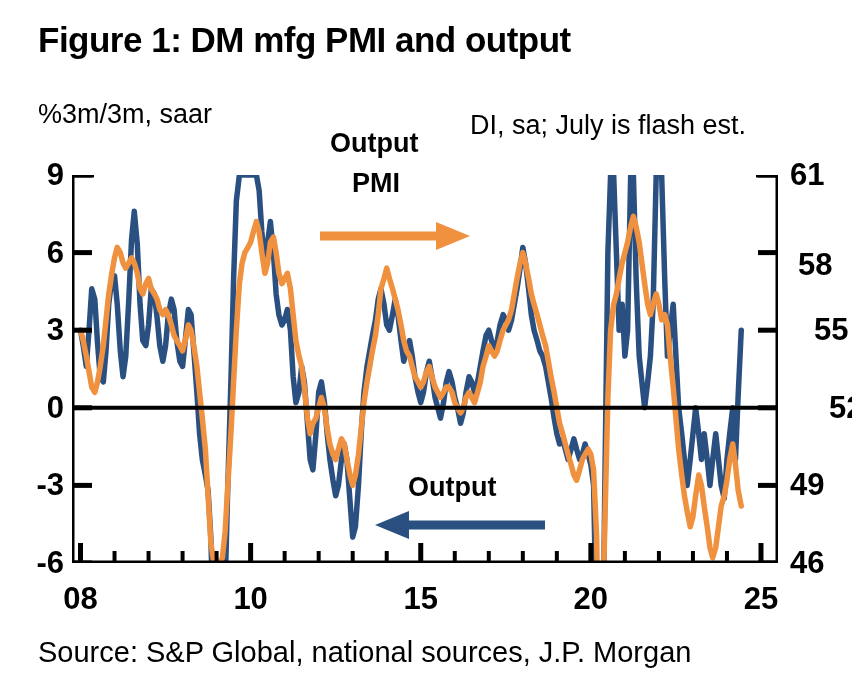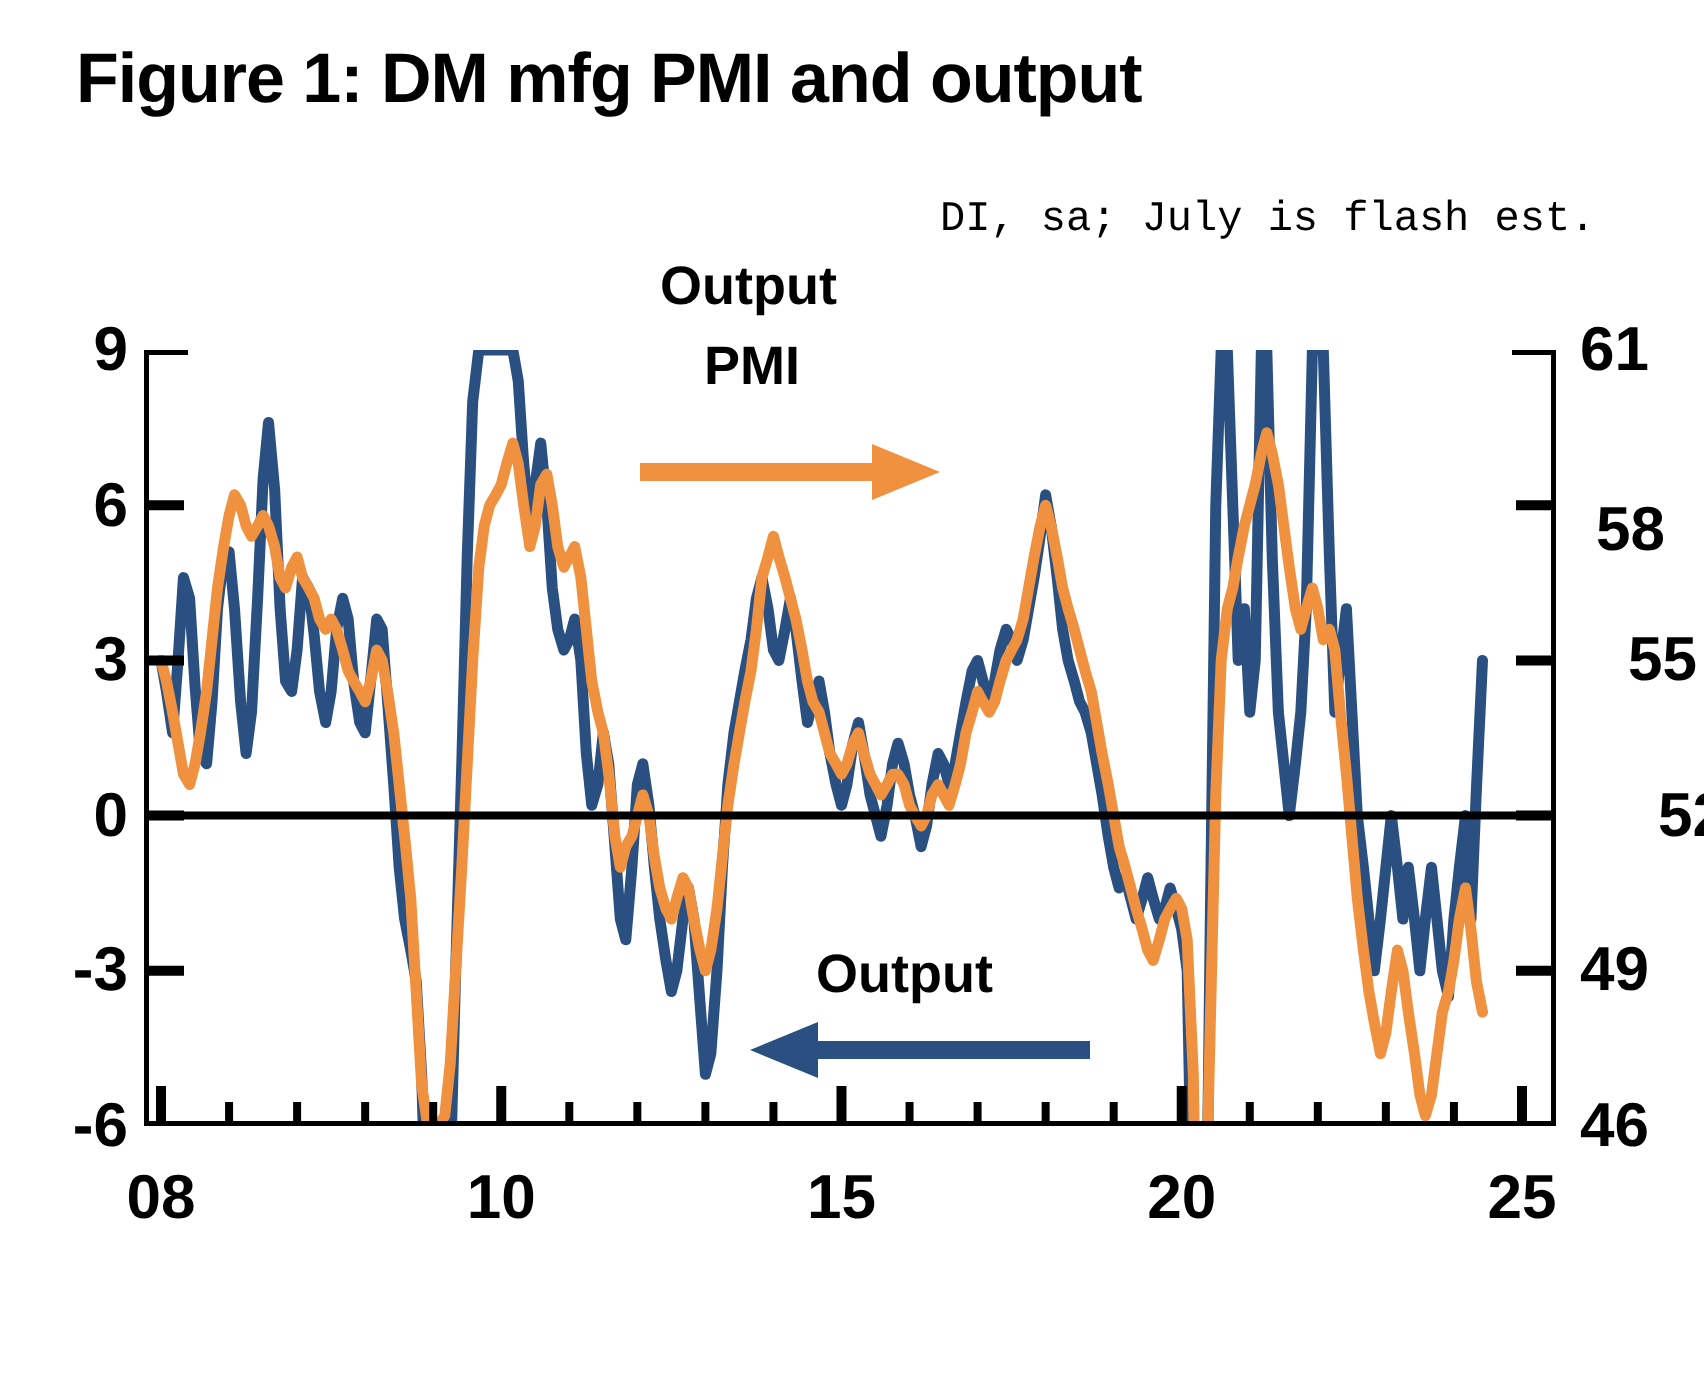--- a/index.html
+++ b/index.html
@@ -3,21 +3,21 @@
 <meta charset="utf-8">
 <style>
   html,body{margin:0;padding:0;background:#ffffff;}
   body{width:852px;height:689px;overflow:hidden;
        font-family:"Liberation Sans", sans-serif;color:#000;}
   #figure{position:relative;width:852px;height:576px;background:#fff;}
 
   .title{position:absolute;left:38px;top:20px;font-size:35px;font-weight:bold;
          letter-spacing:-0.5px;white-space:nowrap;}
   .unit-left{position:absolute;left:38px;top:99px;font-size:27px;white-space:nowrap;}
-  .unit-right{position:absolute;left:470px;top:99px;font-size:21px;white-space:nowrap;font-family:Liberation Mono, monospace;}
+  .unit-right{position:absolute;left:470px;top:110px;font-size:27px;white-space:nowrap;}
 
   .plot{position:absolute;left:72px;top:175px;width:706px;height:388px;}
   .plot svg{display:block;}
 
   .axis-lbl{position:absolute;font-size:31px;font-weight:bold;line-height:1;}
   .ylab-left{text-align:right;width:56px;}
   .ylab-right{text-align:left;width:60px;}
   .xlab{position:absolute;font-size:31px;font-weight:bold;text-align:center;width:70px;}
 
   .ann{position:absolute;font-size:27px;font-weight:bold;white-space:nowrap;}
@@ -27,20 +27,21 @@
 
   .source{position:absolute;left:38px;top:636px;font-size:29px;white-space:nowrap;}
 </style>
 </head>
 <body>
 
 <div id="figure">
 
   <div class="title">Figure 1: DM mfg PMI and output</div>
 
+  <div class="unit-left">%3m/3m, saar</div>
   <div class="unit-right">DI, sa; July is flash est.</div>
 
   <div class="ann ann-out-pmi1">Output</div>
   <div class="ann ann-out-pmi2">PMI</div>
   <div class="ann ann-out">Output</div>
 
   <div class="plot">
     <svg id="chart-svg" width="706" height="388" viewBox="0 0 706 388">
         <defs>
           <clipPath id="plotclip">
@@ -110,20 +111,21 @@
       <div class="axis-lbl ylab-right" style="left: 790px; top: 314.2px; margin-left: 24px;">55</div>
       <div class="axis-lbl ylab-right" style="left: 798px; top: 236.6px; margin-top: 12px;">58</div>
       <div class="axis-lbl ylab-right" style="left: 790px; top: 159px;">61</div>
       <div class="xlab" style="left: 45.506px; top: 581px;">08</div>
       <div class="xlab" style="left: 215.627px; top: 581px;">10</div>
       <div class="xlab" style="left: 385.747px; top: 581px;">15</div>
       <div class="xlab" style="left: 555.867px; top: 581px;">20</div>
       <div class="xlab" style="left: 725.988px; top: 581px;">25</div>
     </div>
 
+  <div class="source">Source: S&amp;P Global, national sources, J.P. Morgan</div>
 <svg width="852" height="689" viewBox="0 0 852 689" style="position:absolute;left:0;top:0;pointer-events:none;">
       <g>
         <line x1="320" y1="236" x2="442.8" y2="236" stroke="#F0913F" stroke-width="9"></line>
         <polygon points="470,236 436,222 436,250" fill="#F0913F"></polygon>
       </g>
       <g>
         <line x1="545" y1="525" x2="402.2" y2="525" stroke="#2A5082" stroke-width="9"></line>
         <polygon points="375,525 409,511 409,539" fill="#2A5082"></polygon>
       </g>
     </svg>

